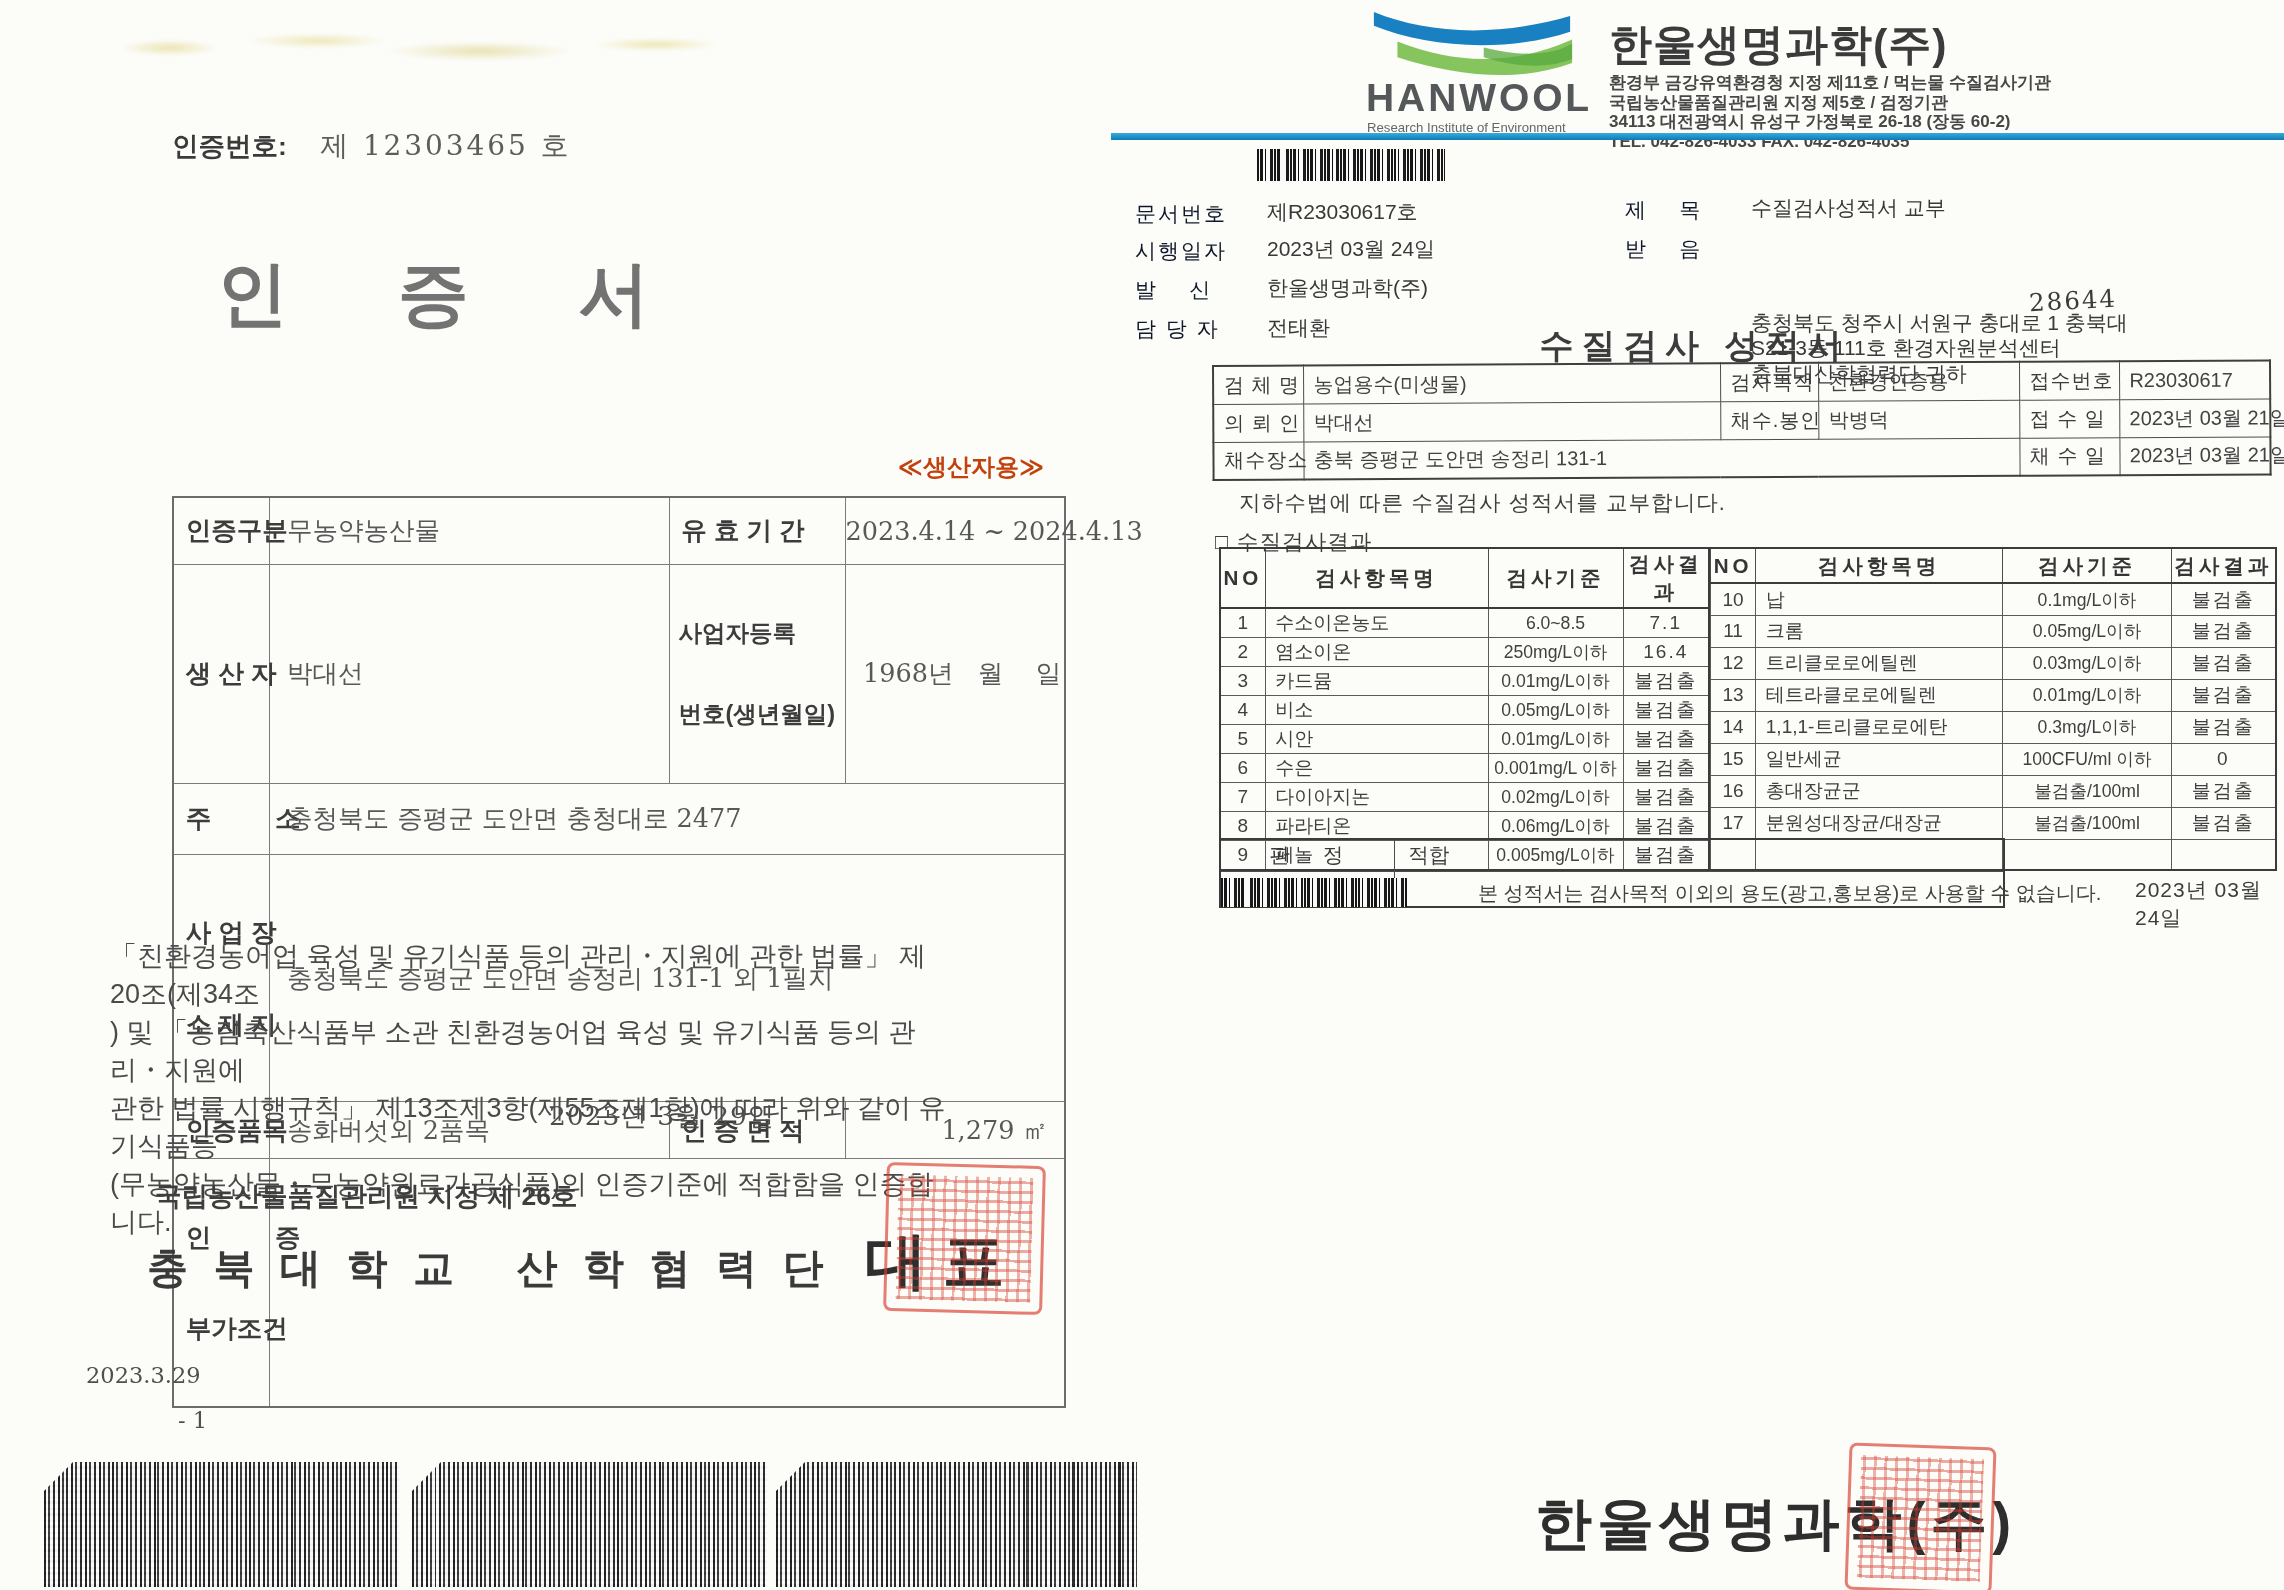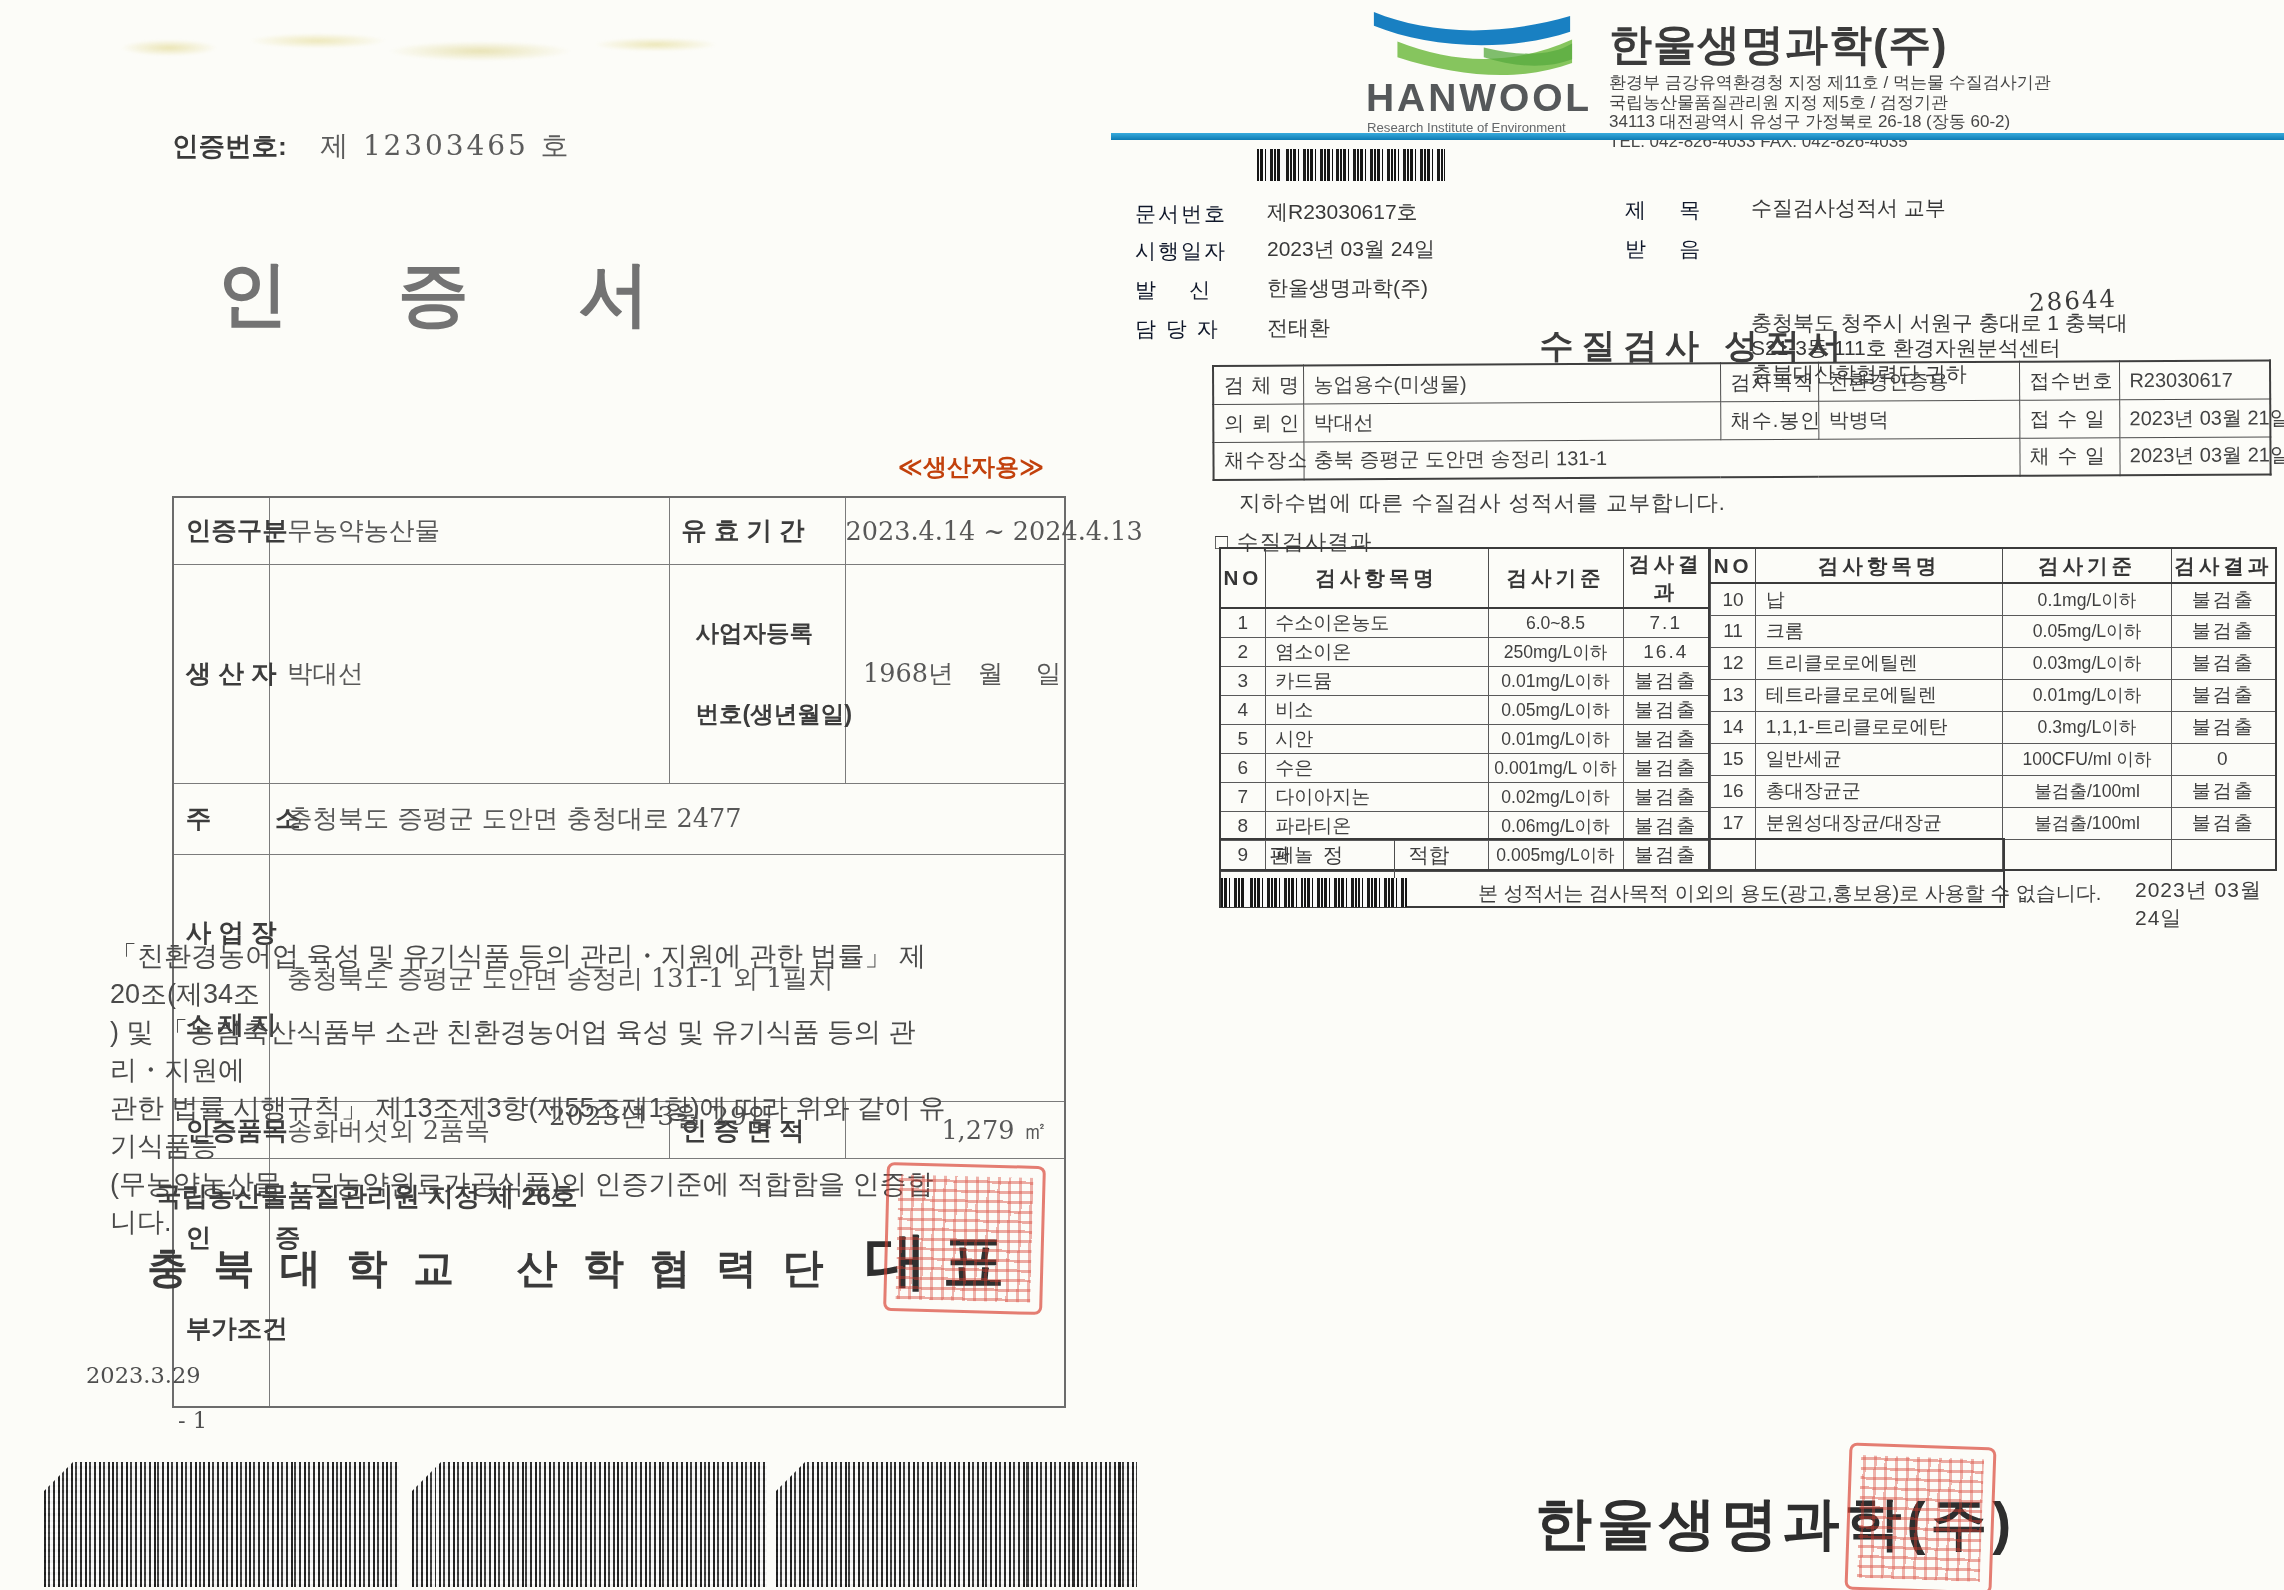--- a/index.html
+++ b/index.html
@@ -19,21 +19,21 @@
   .cert-no .lab{font-weight:700;color:#3a3a3a;}
   .cert-no .val{font-family:"DejaVu Serif",serif;color:#5c5c5c;font-size:28px;margin-left:26px;letter-spacing:2.9px;}
   .doc-title{left:172px;top:231px;width:814px;text-align:left;font-size:71px;font-weight:700;
              letter-spacing:45px;text-indent:45px;color:#737373;margin-top:16px;}
   .audience{left:172px;top:451px;width:872px;text-align:right;font-size:24px;font-weight:600;color:#c2410c;}
 
   table.cert{left:172px;top:496px;width:892px;border-collapse:collapse;table-layout:fixed;}
   table.cert{position:absolute;border:2px solid #6c6c6c;}
   table.cert td{border:1.5px solid #7b7b7b;vertical-align:middle;}
   table.cert td.lbl{font-weight:700;font-size:25.5px;color:#3c3c3c;padding-left:11.8px;white-space:pre;line-height:1.2;}
-  table.cert td.lbl2{font-weight:700;font-size:23.5px;color:#3c3c3c;padding-left:26px;white-space:pre;line-height:1.15;}
+  table.cert td.lbl2{font-weight:700;font-size:23.5px;color:#3c3c3c;padding-left:9px;white-space:pre;line-height:1.15;}
   table.cert td.val{font-family:"DejaVu Serif","Liberation Serif",serif;font-size:25.5px;color:#585858;
                     padding-left:17.6px;white-space:pre;}
   table.cert td.val.center{text-align:center;padding-left:0;}
   table.cert td.val.right{text-align:right;padding-right:16px;}
 
   .body-par{left:110px;top:937px;width:843px;font-size:27px;line-height:38px;color:#4a4a4a;}
   .issue-date{left:549px;top:1098px;font-size:26.5px;color:#4e4e4e;letter-spacing:1px;}
   .designation{left:155px;top:1178px;font-size:26.5px;font-weight:600;color:#3e3e3e;}
   .issuer-row{left:147px;top:1219px;display:flex;align-items:baseline;z-index:1;}
   .issuer-main{font-size:41px;font-weight:700;letter-spacing:25.5px;color:#3a3a3a;}
@@ -57,21 +57,21 @@
       repeating-linear-gradient(0deg, rgba(20,20,20,.4) 0 2.9px, rgba(255,255,255,.4) 2.9px 5.9px,
         rgba(60,60,60,.35) 5.9px 7.8px, rgba(255,255,255,.4) 7.8px 11.8px);}
   .noise::before{content:"";position:absolute;top:0;left:0;width:0;height:0;
     border-top:29px solid #fcfcf8;border-right:29px solid transparent;}
 
   
   .logo-svg{left:1368px;top:7.8px;}
   .logo-text{left:1366px;top:76px;font-size:39px;font-weight:700;letter-spacing:2.9px;color:#55585a;}
   .logo-sub{left:1367px;top:120px;font-size:13.2px;color:#64676a;}
   .company-title{left:1609px;top:15.7px;font-size:43px;font-weight:800;letter-spacing:1px;color:#3b3b3b;}
-  .header-lines{left:1609px;top:73px;font-size:17px;line-height:19.6px;color:#474747;}
+  .header-lines{left:1609px;top:73px;font-size:17px;line-height:19.6px;color:#474747;font-weight:bold;}
   .blue-rule{left:1111px;top:133px;width:1174px;height:6.9px;background:linear-gradient(#38abdd,#0e7bb3);}
   .barcode{background:repeating-linear-gradient(90deg,#161616 0 2px,#fafafa 2px 2.9px,#161616 2.9px 5.9px,
     #fafafa 5.9px 7.8px,#101010 7.8px 8.8px,#fafafa 8.8px 12.7px,#1b1b1b 12.7px 15.7px,#fafafa 15.7px 16.7px);}
   .barcode-1{left:1257px;top:149px;width:188px;height:32px;}
   .barcode-2{left:1221px;top:878px;width:186px;height:29px;}
 
   .docinfo{left:1135px;top:192px;width:1152px;height:147px;font-size:21px;color:#3f3f3f;}
   .docinfo .lab{position:absolute;white-space:pre;letter-spacing:2px;color:#0f172a;}
   .docinfo .val{position:absolute;white-space:pre;color:#383838;}
   .hand-number{left:2029px;top:286px;font-size:24.5px;color:#3c3c3c;transform:rotate(-3deg);

